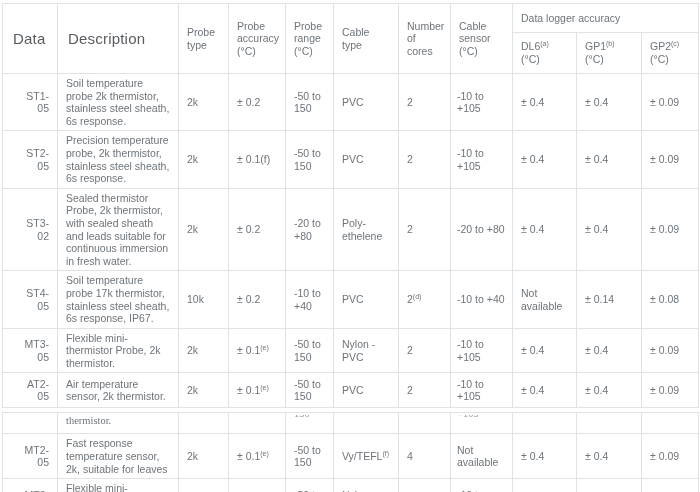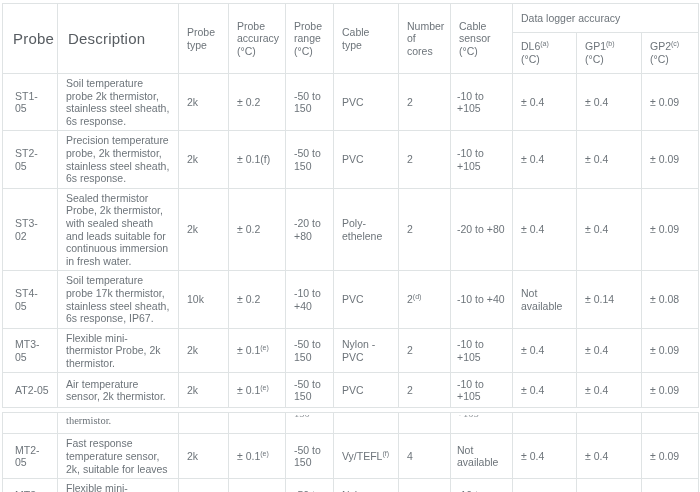--- a/index.html
+++ b/index.html
@@ -9,21 +9,21 @@
   .t1{margin-top:3px;}
   .t2{margin-top:4px;}
   th,td{border:1px solid #dfe3e4;font-weight:normal;text-align:left;
         font-size:10.5px;line-height:1.2;vertical-align:middle;
         padding:3px 8px;background:#fff;overflow:hidden;}
   th{color:#6d747a;}
   th.big{font-size:15px;color:#575c61;padding-left:10px;letter-spacing:.2px;}
   th.dla{height:22px;}
   .hdr2 th{height:34px;}
   sup{font-size:7px;line-height:0;vertical-align:super;}
-  td.c-type{white-space:pre-line;padding-left:12px;}
+  td.c-type{white-space:pre-line;padding-left:19px;text-align:right;}
   td.c-crange{padding-left:6px;padding-right:4px;}
   .t1 tbody tr:nth-child(1){height:46px;}
   .t1 tbody tr:nth-child(2){height:55px;}
   .t1 tbody tr:nth-child(3){height:64px;}
   .t1 tbody tr:nth-child(4){height:46px;}
   .t1 tbody tr:nth-child(5){height:34px;}
   .t1 tbody tr:nth-child(6){height:35px;}
   .t2 tbody tr:nth-child(1){height:21px;}
   .t2 tbody tr:nth-child(2){height:44px;}
   .t2 tbody tr:nth-child(3){height:43px;}
@@ -46,21 +46,21 @@
         <col style="width:48px">
         <col style="width:65px">
       <col style="width:52px">
         <col style="width:62px">
         <col style="width:64px">
       <col style="width:65px">
         <col style="width:57px">
     </colgroup>
     <thead>
       <tr>
-        <th class="big" rowspan="2">Probe</th>
+        <th class="big" rowspan="2">Data</th>
         <th class="big" rowspan="2">Description</th>
         <th rowspan="2">Probe type</th>
         <th rowspan="2">Probe accuracy (°C)</th>
         <th rowspan="2">Probe range (°C)</th>
         <th rowspan="2">Cable type</th>
         <th rowspan="2">Number of cores</th>
         <th rowspan="2">Cable sensor (°C)</th>
         <th class="dla" colspan="3">Data logger accuracy</th>
       </tr>
       <tr class="hdr2">

